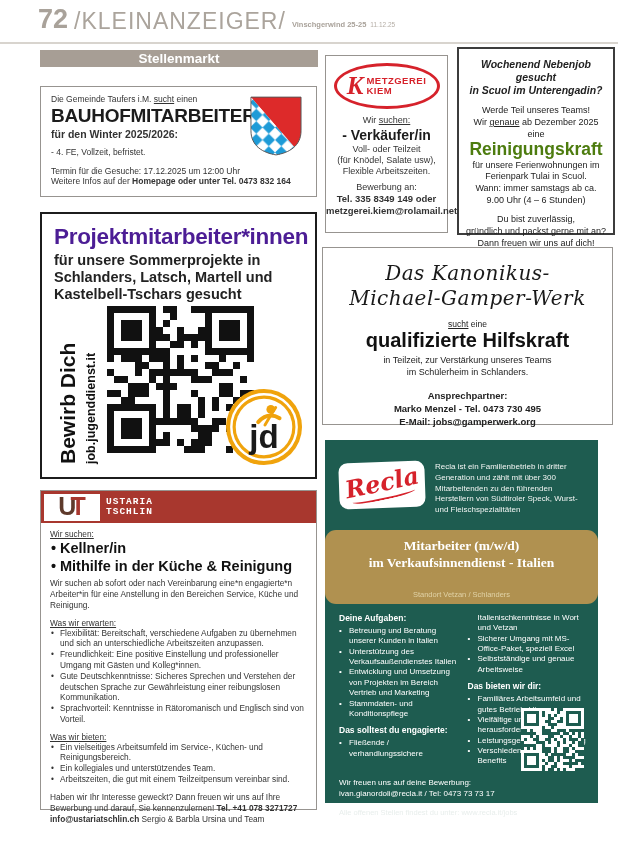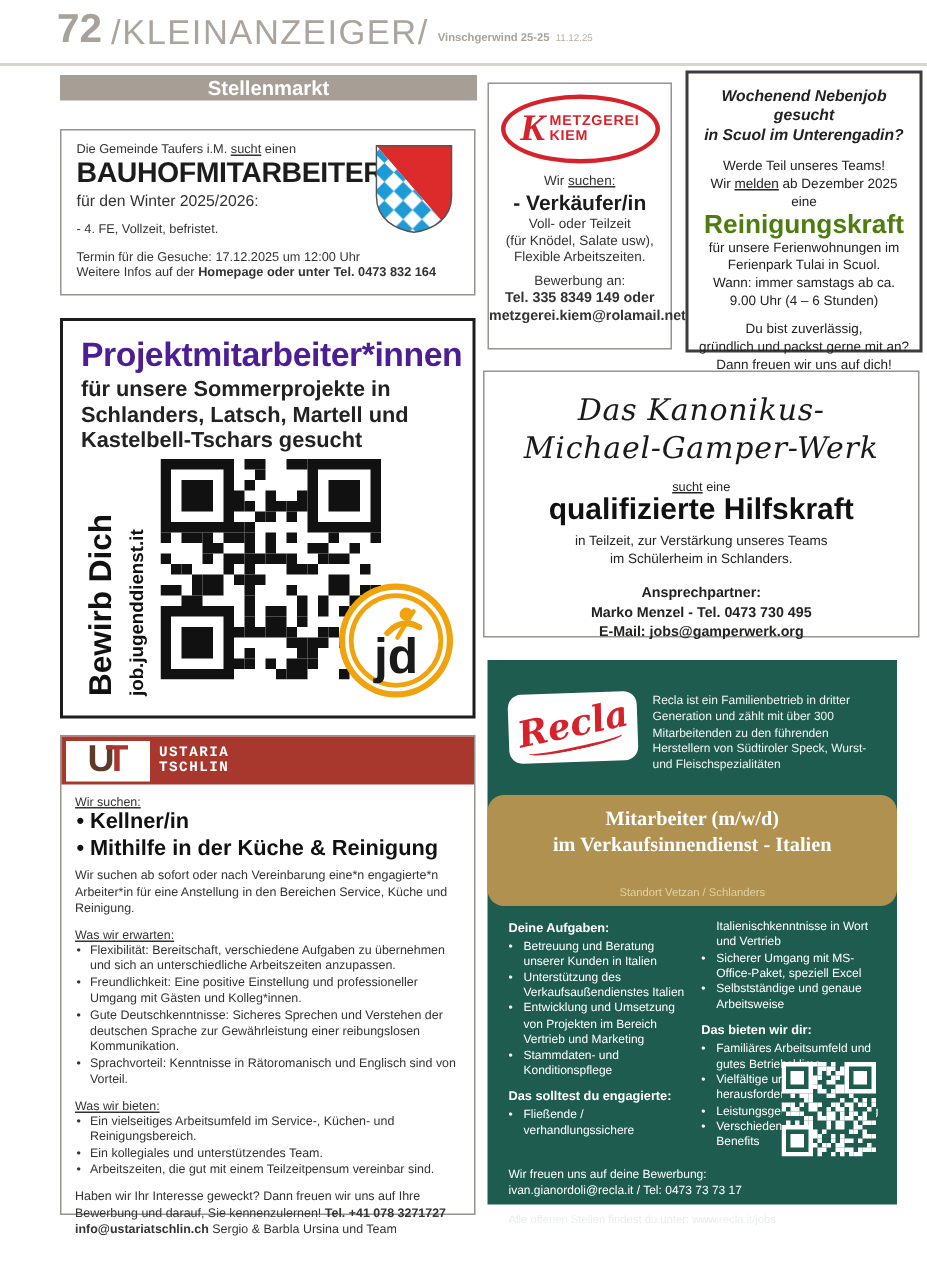--- a/index.html
+++ b/index.html
@@ -19,21 +19,21 @@
 
   
   .ad{background:#fff;}
   .b1{border:1px solid #979490;}
   .b2{border:2px solid #3c3c3c;}
   .b3{border:2px solid #1c1c1c;}
 
   
   #bauhof{left:40px;top:86px;width:277px;height:111px;padding:7px 10px;font-size:8.5px;color:#333;}
   #bauhof .t{font-size:19px;font-weight:bold;color:#1c1c1c;letter-spacing:-0.3px;line-height:1.1;margin-top:2px;}
-  #bauhof .st{font-size:10.5px;font-weight:normal;margin-top:1px;}
+  #bauhof .st{font-size:10.5px;font-weight:bold;margin-top:1px;}
   #bauhof .d1{margin-top:7px;}
   #bauhof .d2{margin-top:9px;}
   .u{text-decoration:underline;}
   .bold{font-weight:bold;}
   #shield{position:absolute;right:14px;top:9px;}
 
   
   #kiem{left:325px;top:55px;width:123px;height:178px;text-align:center;padding-top:7px;font-size:9px;color:#333;}
   .oval{width:100px;height:40px;margin:0 auto;border:3px solid #d6222b;border-radius:50%;
         display:flex;align-items:center;justify-content:center;gap:3px;}
@@ -167,21 +167,21 @@
     <div class="tel">metzgerei.kiem@rolamail.net</div>
   </div>
 
   <div id="rein" class="abs ad b2">
     <div class="t">
       <span>Wochenend Nebenjob gesucht</span><br>
       <span>in Scuol im Unterengadin?</span>
     </div>
     <div class="g">
       <span>Werde Teil unseres Teams!</span><br>
-      <span>Wir </span><span class="u">melden</span><span> ab Dezember 2025 eine</span>
+      <span>Wir </span><span class="u">genaue</span><span> ab Dezember 2025 eine</span>
       <div class="job">Reinigungskraft</div>
       <span>für unsere Ferienwohnungen im</span><br>
       <span>Ferienpark Tulai in Scuol.</span><br>
       <span>Wann: immer samstags ab ca.</span><br>
       <span>9.00 Uhr (4 – 6 Stunden)</span>
     </div>
     <div class="g">
       <span>Du bist zuverlässig,</span><br>
       <span>gründlich und packst gerne mit an?</span><br>
       <span>Dann freuen wir uns auf dich!</span><br>
@@ -414,21 +414,21 @@
       <div class="col">
         <div class="rlbl first">Deine Aufgaben:</div>
         <div class="li">Betreuung und Beratung unserer Kunden in Italien</div>
         <div class="li">Unterstützung des Verkaufsaußendienstes Italien</div>
         <div class="li">Entwicklung und Umsetzung von Projekten im Bereich Vertrieb und Marketing</div>
         <div class="li">Stammdaten- und Konditionspflege</div>
         <div class="rlbl">Das solltest du engagierte:</div>
         <div class="li">Fließende / verhandlungssichere</div>
       </div>
       <div class="col">
-        <div class="cont">Italienischkenntnisse in Wort und Vertrieb</div>
+        <div class="cont">Italienischkenntnisse in Wort und Vetzan</div>
         <div class="li">Sicherer Umgang mit MS-Office-Paket, speziell Excel</div>
         <div class="li">Selbstständige und genaue Arbeitsweise</div>
         <div class="rlbl">Das bieten wir dir:</div>
         <div class="li">Familiäres Arbeitsumfeld und gutes Betriebsklima</div>
         <div class="li">Vielfältige und herausfordernde Aufgaben</div>
         <div class="li">Leistungsgerechte Entlohnung</div>
         <div class="li">Verschiedene Prämien und Benefits</div>
       </div>
     </div>
     <div class="rapply">

